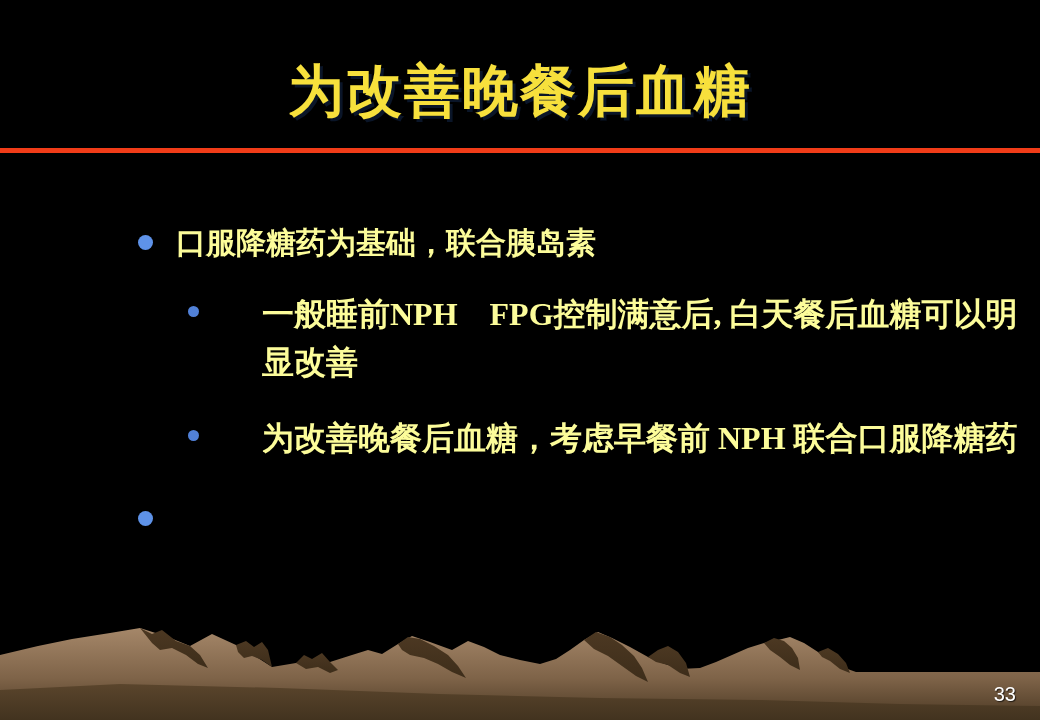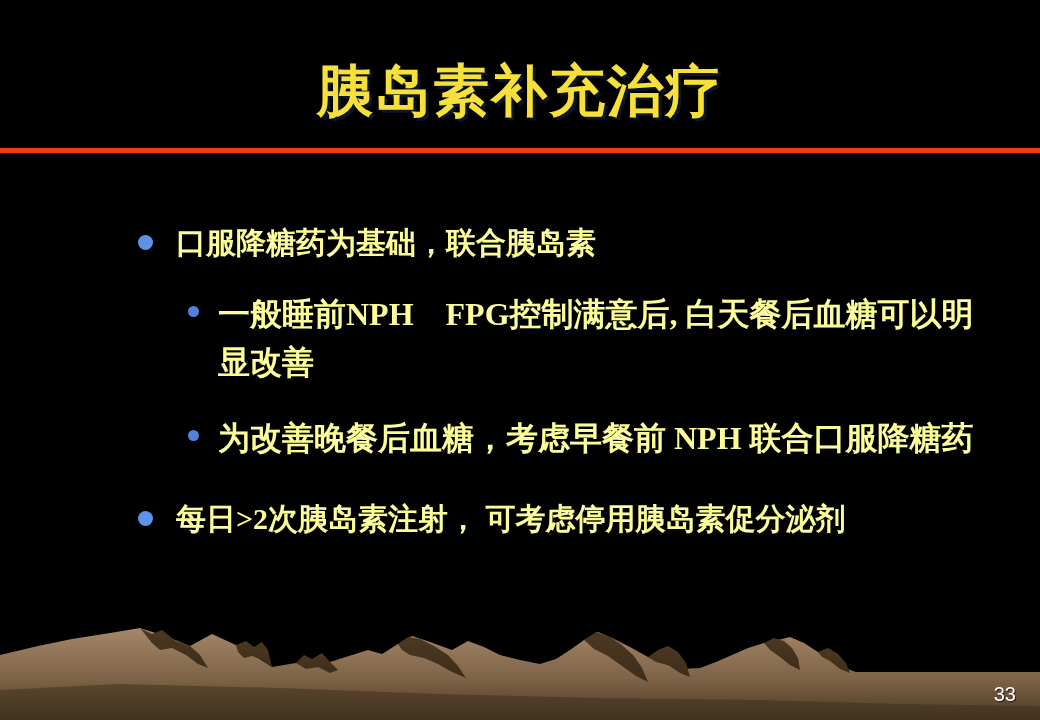--- a/index.html
+++ b/index.html
@@ -83,20 +83,21 @@
     display: flex;
     align-items: flex-start;
   }
   .lvl1 {
     padding-left: 138px;
     margin-bottom: 8px;
   }
   .lvl2 {
     padding-left: 188px;
     margin-bottom: 10px;
+    gap: 44px;
   }
   .marker {
     flex: 0 0 auto;
     border-radius: 50%;
     background: #5b8fe0;
   }
   .lvl1 .marker {
     width: 15px;
     height: 15px;
     margin-top: 17px;
@@ -187,21 +188,21 @@
     <path fill="url(#mtnDark)" d="M764,643 L774,638 L784,641 L792,648 L798,658 L800,670
          L790,665 L780,657 L770,650 Z"></path>
     <path fill="url(#mtnDark)" d="M818,652 L828,648 L838,654 L846,663 L850,673 L840,669
          L830,661 L822,657 Z"></path>
 
     <path fill="url(#groundGrad)" d="M0,690 L120,684 L280,688 L440,694 L600,698 L760,700
          L900,704 L1040,706 L1040,720 L0,720 Z"></path>
   </svg>
 
   <div id="title-bar">
-    <div id="slide-title">胰岛素补充治疗</div>
+    <div id="slide-title">为改善晚餐后血糖</div>
     <div id="title-rule"></div>
   </div>
 
   <div id="body-area">
 
     <div class="bullet-row lvl1">
       <span class="marker"></span>
       <span class="btext">口服降糖药为基础，联合胰岛素</span>
     </div>
 
@@ -216,20 +217,19 @@
 
     <div class="bullet-row lvl2">
       <span class="marker"></span>
       <span class="btext">为改善晚餐后血糖，考虑早餐前 NPH 联合口服降糖药</span>
     </div>
 
     <div class="gap-3"></div>
 
     <div class="bullet-row lvl1">
       <span class="marker"></span>
-      <span class="btext">每日&gt;2次胰岛素注射， 可考虑停用胰岛素促分泌剂</span>
     </div>
 
   </div>
 
   <div id="page-number">33</div>
 
 </div>
 
 </body></html>

